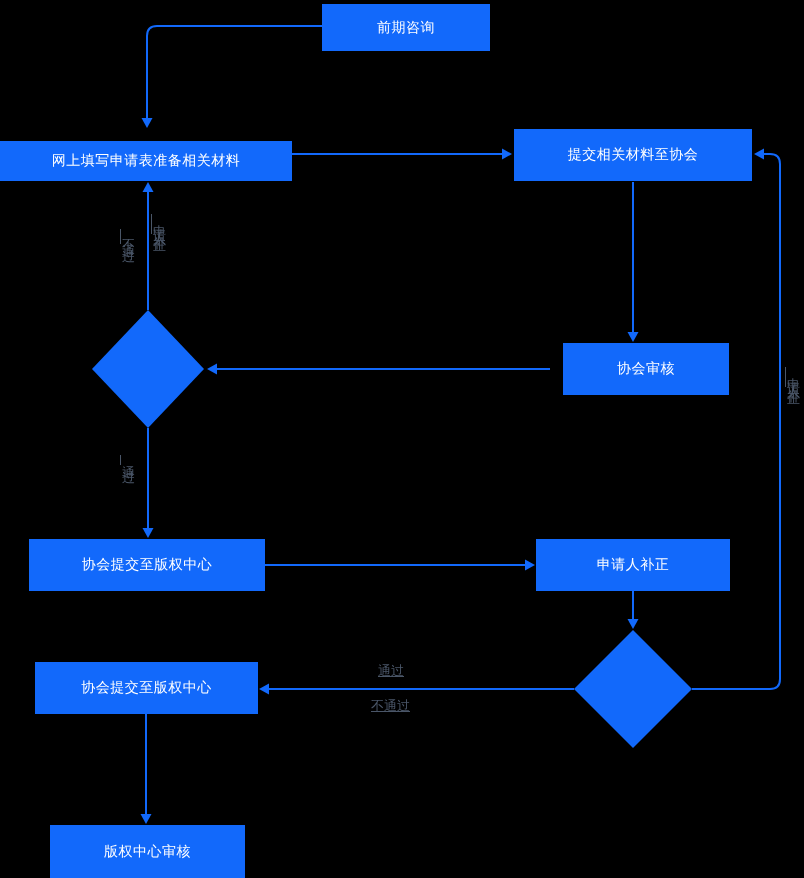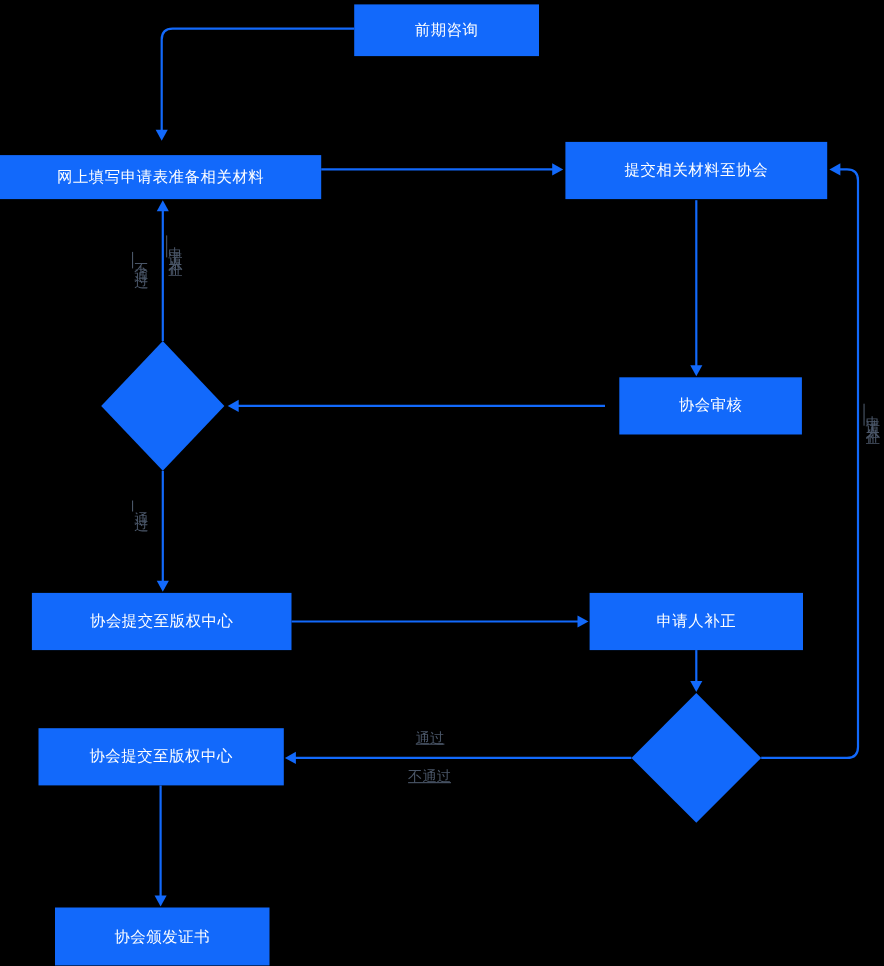--- a/index.html
+++ b/index.html
@@ -108,21 +108,21 @@
   <div class="node" style="left:514px;top:129px;width:238px;height:52px;">提交相关材料至协会</div>
 
   <div class="node" style="left:550px;top:343px;width:166px;height:52px;margin-left:13px;">协会审核</div>
 
   <div class="node" style="left:29px;top:539px;width:236px;height:52px;">协会提交至版权中心</div>
 
   <div class="node" style="left:536px;top:539px;width:194px;height:52px;">申请人补正</div>
 
   <div class="node" style="left:35px;top:662px;width:223px;height:52px;">协会提交至版权中心</div>
 
-  <div class="node" style="left:50px;top:825px;width:195px;height:53px;">协会颁发证书</div>
+  <div class="node" style="left:50px;top:825px;width:195px;height:53px;">版权中心审核</div>
 
   <div class="edge-label v-label" style="left:120px;top:229px;height:64px;">不通过</div>
 
   <div class="edge-label v-label" style="left:151px;top:214px;height:92px;letter-spacing:4px;">申请人补正</div>
 
   <div class="edge-label v-label" style="left:120px;top:455px;height:44px;">通过</div>
 
   <div class="edge-label v-label" style="left:785px;top:367px;height:92px;letter-spacing:4px;">申请人补正</div>
 
   <div class="edge-label" style="left:378px;top:663px;">通过</div>

